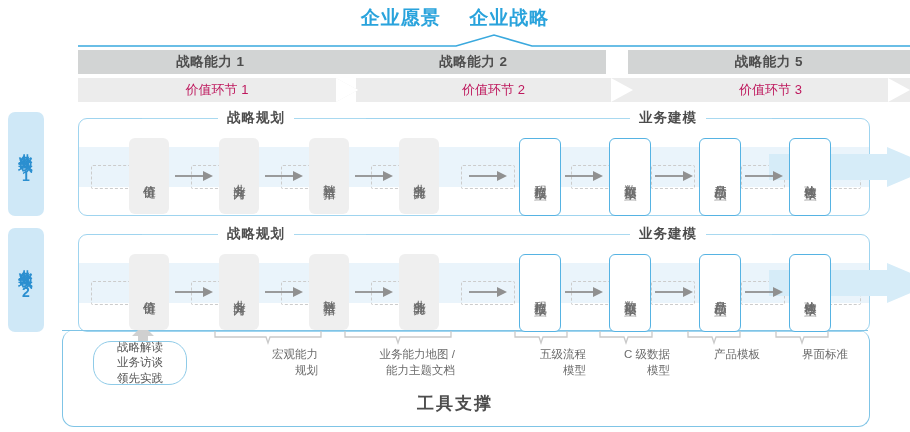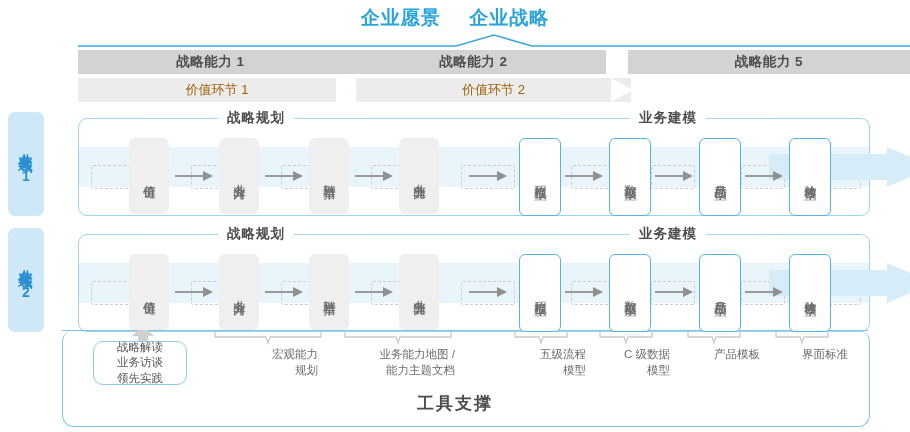--- a/index.html
+++ b/index.html
@@ -24,21 +24,21 @@
   .cap-row{position:absolute;top:50px;height:24px;padding-left:32px;}
   .cap-bar{
     position:absolute;height:24px;background:#d2d4d4;color:#4d4d4d;
     font-size:13.5px;font-weight:bold;display:flex;align-items:center;
     justify-content:center;letter-spacing:.5px;
   }
   
   .vc-band{position:absolute;left:78px;top:78px;width:832px;height:24px;}
   .vc-seg{
     position:absolute;top:0;height:24px;background:#ececec;
-    color:#a16207;font-size:13px;display:flex;align-items:center;
+    color:#be185d;font-size:13px;display:flex;align-items:center;
     justify-content:center;
   }
   .vc-label{position:relative;z-index:3;}
   .vc-notch{position:absolute;top:0;width:22px;height:24px;z-index:4;}
 
   
   .side-label{
     position:absolute;left:8px;width:36px;background:#cfe8f7;border-radius:7px;
     display:flex;align-items:center;justify-content:center;
   }
@@ -82,21 +82,21 @@
   .node.gray{background:#efefef;}
   .node.blue{background:#ffffff;border:1.4px solid #56b3e3;}
   .node.blue span{color:#6b6b6b;}
 
   .arrow{position:absolute;z-index:7;}
 
   .bigarrow{position:absolute;z-index:2;}
 
   
   .tool-box{
-    position:absolute;border:1px solid #8fcbe8;border-radius:10px;background:#fff;
+    position:absolute;border:1px solid #8fcbe8;border-radius:18px;background:#fff;
     display:flex;flex-direction:column;align-items:center;justify-content:center;
     color:#5a5a5a;font-size:11.5px;line-height:1.35;z-index:8;
   }
   .tool-text{
     position:absolute;text-align:right;color:#6b6b6b;font-size:11.5px;
     line-height:1.35;z-index:8;
   }
   .brace{position:absolute;z-index:6;}
   .upArrow{position:absolute;z-index:6;}
 
@@ -137,20 +137,23 @@
       <span>战略能力 5</span>
     </div>
   </div>
 
   <div class="vc-band">
     <div class="vc-seg" style="left:0px;width:278px;">
       <span class="vc-label">价值环节 1</span>
     </div>
     <div class="vc-seg" style="left:278px;width:275px;">
       <span class="vc-label">价值环节 2</span>
+    </div>
+    <div class="vc-seg" style="left:553px;width:279px;">
+      <span class="vc-label">价值环节 3</span>
     </div>
 
     <svg class="vc-notch" style="left:258px;" viewBox="0 0 22 24">
       <polygon points="0,0 0,24 22,12" fill="#ffffff"></polygon>
       <polygon points="0,0 20,0 20,24 0,24 22,12" fill="#ffffff"></polygon>
     </svg>
     <svg class="vc-notch" style="left:533px;" viewBox="0 0 22 24">
       <polygon points="0,0 0,24 22,12" fill="#ffffff"></polygon>
     </svg>
     <svg class="vc-notch" style="left:810px;width:22px;" viewBox="0 0 22 24">

